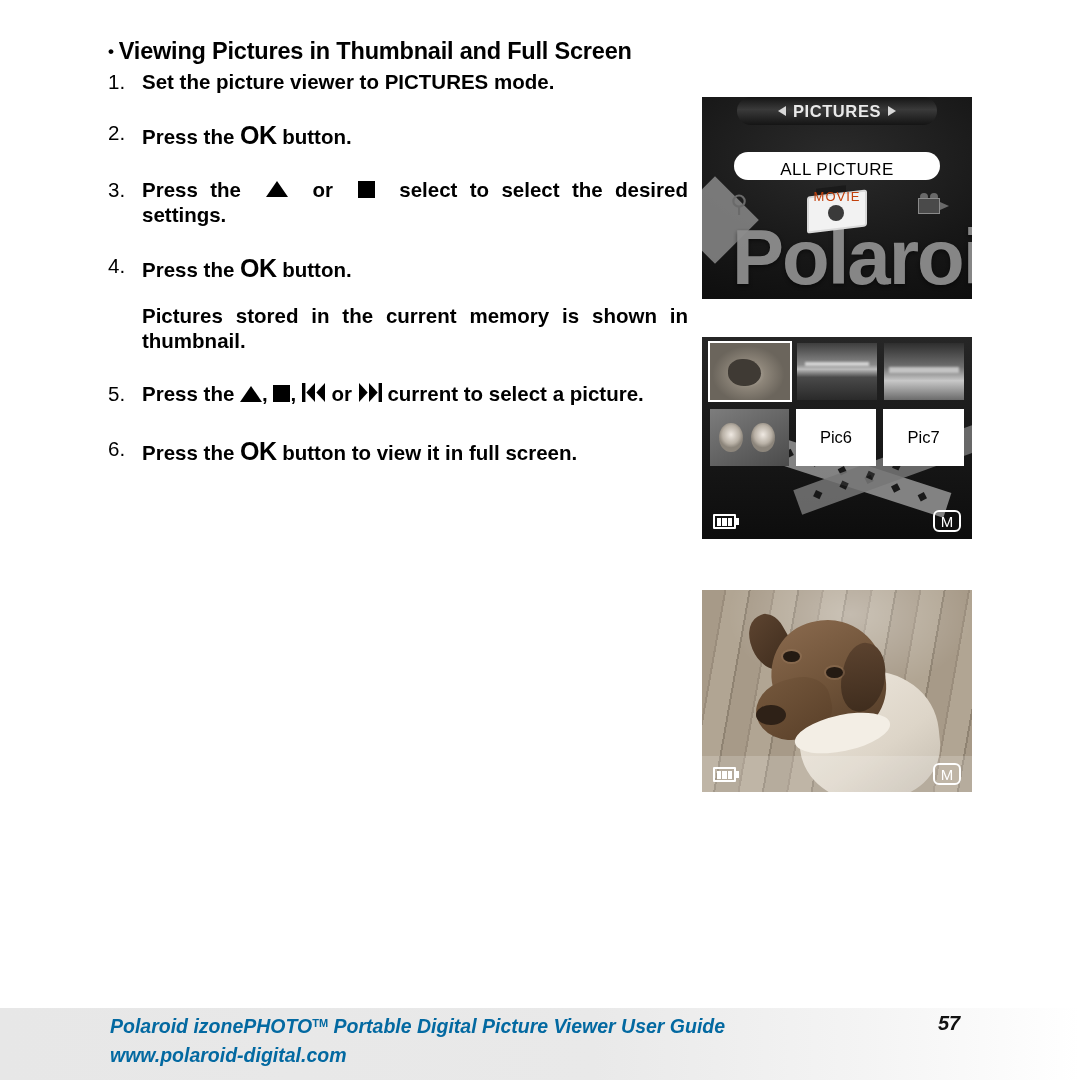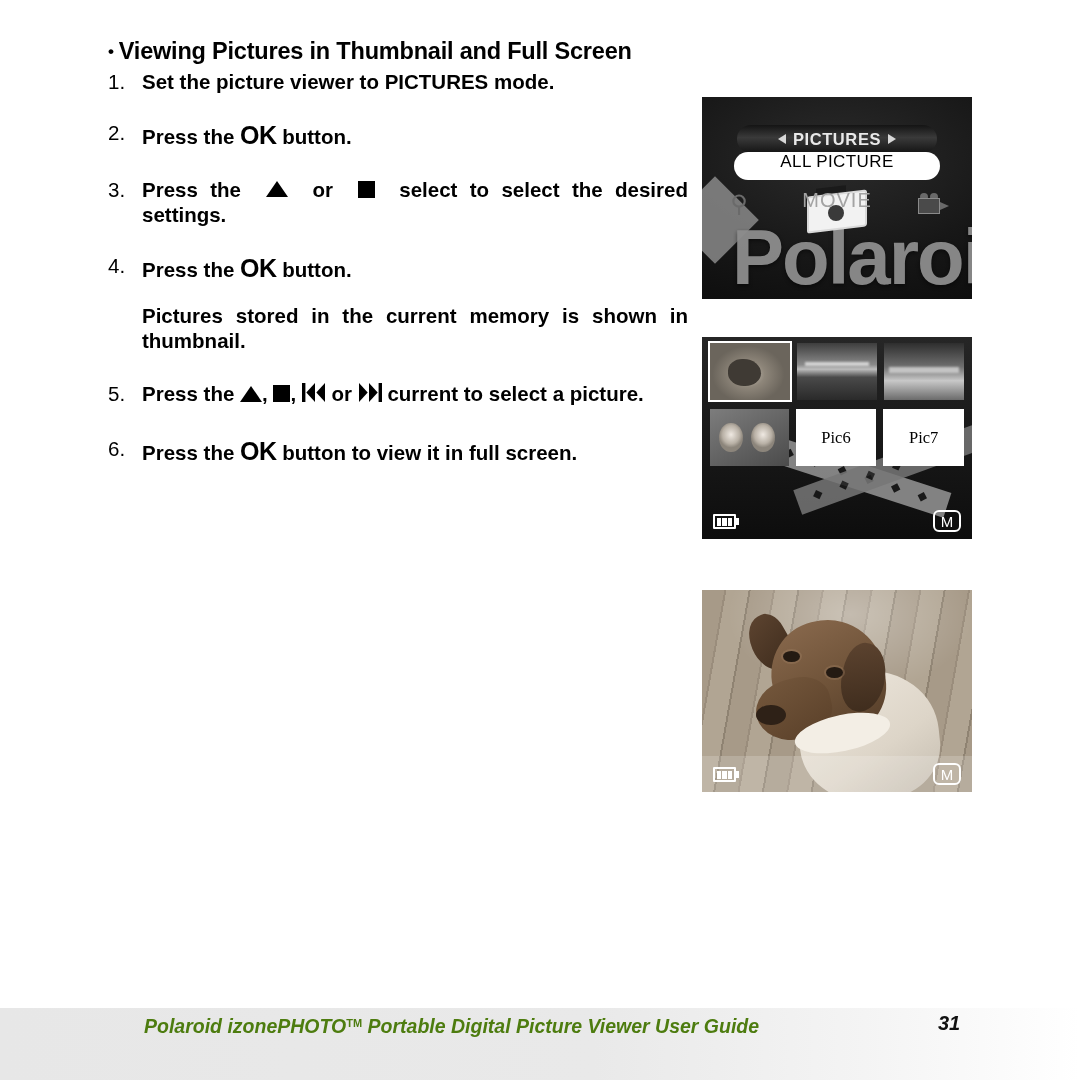--- a/index.html
+++ b/index.html
@@ -115,21 +115,21 @@
     position: absolute;
     left: -18px; top: 92px;
     width: 62px; height: 62px;
     background: #8a8a8a;
     transform: rotate(45deg);
     opacity: .85;
   }
   .menu-titlebar {
     position: absolute;
     left: 50%; transform: translateX(-50%);
-    top: 28px;
+    top: 0;
     width: 200px; height: 28px;
     border-radius: 14px;
     background: linear-gradient(180deg,#141414 0%,#3a3a3a 45%,#141414 100%);
     display: flex; align-items: center; justify-content: center;
   }
   .menu-title {
     color: #e9e9e9;
     font-size: 16.5px;
     font-weight: bold;
     letter-spacing: 0.6px;
@@ -142,21 +142,21 @@
   .arr-l { border-right: 8px solid #d8d8d8; margin-right: 7px; }
   .arr-r { border-left: 8px solid #d8d8d8; margin-left: 7px; }
 
   .menu-pill {
     position: absolute;
     left: 50%; transform: translateX(-50%);
     top: 55px;
     width: 206px; height: 28px;
     border-radius: 14px;
     background: #ffffff;
-    display: flex; align-items: flex-start; justify-content: center;
+    display: flex; align-items: flex-end; justify-content: center;
   }
   .menu-pill span {
     color: #000;
     font-size: 17px;
     letter-spacing: 0.4px;
   }
   .menu-mode-row {
     position: absolute;
     left: 0; right: 0; top: 88px;
     height: 54px;
@@ -214,22 +214,22 @@
     position: absolute; top: 0;
     width: 8px; height: 8px; border-radius: 50%;
     background: #6a6a6a;
   }
   .icon-movie .reel1 { left: 2px; }
   .icon-movie .reel2 { left: 12px; }
   .mode-label {
     position: absolute;
     left: 50%; top: 4px;
     transform: translateX(-50%);
-    color: #a3a3a3;
-    font-size: 20px;
+    color: #c2410c;
+    font-size: 13px;
     letter-spacing: 1px;
     white-space: nowrap;
   }
 
   
   .thumb-bg {
     position: absolute; inset: 0;
     background: linear-gradient(180deg,#262626 0%,#1b1b1b 40%,#0d0d0d 100%);
   }
   .filmstrip {
@@ -265,21 +265,21 @@
     position: relative;
     overflow: hidden;
     background: #333;
   }
   .tcell.sel { outline: 3px solid #fff; outline-offset: -1px; }
   .tcell.label {
     background: #fff;
     display: flex; align-items: center; justify-content: center;
     width: 82px; height: 57px;
   }
-  .tcell.label span { color: #000; font-size: 16.5px; font-family: Liberation Serif, serif; }
+  .tcell.label span { color: #000; font-size: 16.5px; }
 
   
   .pic-dog-sm {
     position: absolute; inset: 0;
     background:
       radial-gradient(45% 50% at 48% 55%, #c9c2b6 0%, #8e867a 45%, #6b655c 100%),
       linear-gradient(160deg,#a39b8f 0%,#6f6a61 100%);
   }
   .pic-dog-sm::after {
     content:""; position:absolute;
@@ -445,24 +445,23 @@
   }
   .footer-inner {
     position: absolute;
     left: 110px; top: 1012px;
     width: 880px;
   }
   .footer-line {
     font-size: 19.5px;
     font-weight: bold;
     font-style: italic;
-    color: #4d7c0f;
+    color: #0369a1;
     line-height: 1.5;
     white-space: nowrap;
-    margin-left: 34px;
   }
   .footer-line .tm {
     font-size: 11px;
     vertical-align: 6px;
     font-style: normal;
   }
   .page-num {
     position: absolute;
     left: 938px; top: 1012px;
     font-size: 20px;
@@ -637,16 +636,17 @@
           <span class="bar"></span>
         </div>
       <div class="nub"></div>
     </div>
     <div class="osd-m">M</div>
   </div>
 
   <div class="footer-band"></div>
   <div class="footer-inner">
     <div class="footer-line"><span>Polaroid izonePHOTO</span><span class="tm">TM</span><span> Portable Digital Picture Viewer User Guide</span></div>
+    <div class="footer-line">www.polaroid-digital.com</div>
   </div>
-  <div class="page-num">31</div>
+  <div class="page-num">57</div>
 
 </div>
 
 </body></html>

